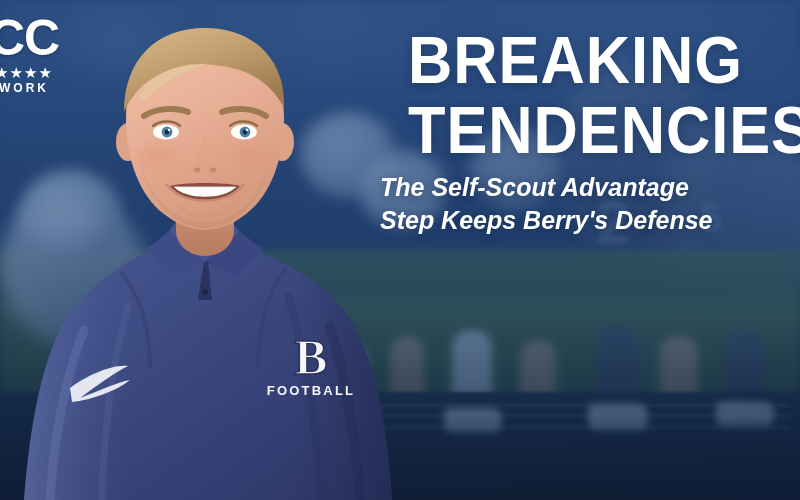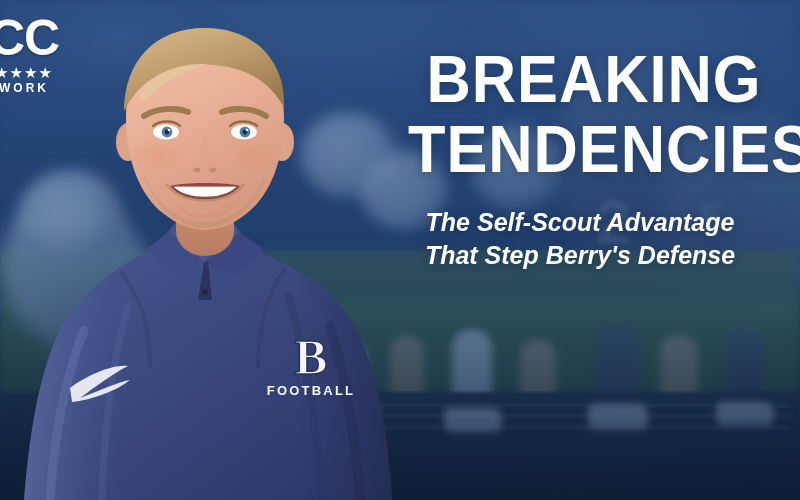--- a/index.html
+++ b/index.html
@@ -207,39 +207,39 @@
     font-size:12px;
     line-height:13px;
     font-weight:bold;
     color:#ffffff;
     letter-spacing:3px;
   }
 
   
   .text-block {
     position:absolute;
-    left:380px; top:44px;
+    left:380px; top:25px;
     width:400px;
-    text-align:center;
+    text-align:left;
     z-index:7;
   }
   .headline {
     font-family:"Liberation Sans Narrow","Liberation Sans", sans-serif;
     font-weight:bold;
     color:#ffffff;
     font-size:66px;
     line-height:70px;
     letter-spacing:1px;
     transform:scaleX(.93);
     transform-origin:right center;
     text-shadow:0 2px 10px rgba(12,30,56,.32);
     white-space:nowrap;
   }
   .subhead {
-    margin-top:22px;
+    margin-top:6px;
     font-family:"Liberation Sans", sans-serif;
     font-style:italic;
     font-weight:bold;
     color:#ffffff;
     font-size:25px;
     line-height:33px;
     text-shadow:0 2px 8px rgba(12,30,56,.38);
   }
   .subhead .l3c { display:block; padding-right:86px; }
 
@@ -299,21 +299,21 @@
     <div class="logo-letters">CC</div>
     <div class="logo-stars">★★★★</div>
     <div class="logo-word">WORK</div>
   </div>
 
   <div class="text-block">
     <div class="headline">BREAKING</div>
     <div class="headline">TENDENCIES</div>
     <div class="subhead">
       <span>The Self-Scout Advantage</span><br>
-      <span>That Step Berry's Defense</span>
+      <span>Step Keeps Berry's Defense</span>
     </div>
   </div>
 
   <svg class="person" viewBox="0 0 400 500">
     <defs>
       <linearGradient id="poloG" x1="0" y1="0" x2="1" y2="1">
         <stop offset="0%" stop-color="#4a5a93"></stop>
         <stop offset="35%" stop-color="#3d4c83"></stop>
         <stop offset="70%" stop-color="#343f74"></stop>
         <stop offset="100%" stop-color="#2b3463"></stop>

